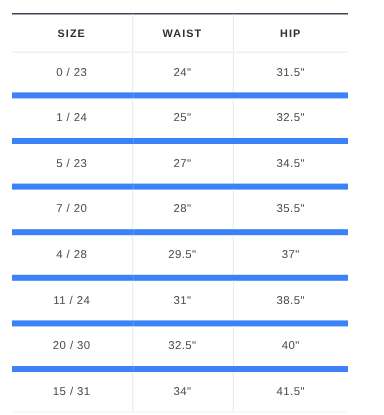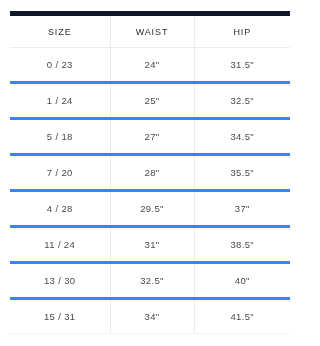--- a/index.html
+++ b/index.html
@@ -33,34 +33,34 @@
     text-align: center;
     vertical-align: middle;
     padding: 0;
     margin: 0;
   }
 
   
   table.size-chart thead th {
     height: 31px;
     font-size: 9px;
-    font-weight: normal;
+    font-weight: bold;
     letter-spacing: 0.9px;
     color: #2f2f2f;
-    border-top: 5px solid #0f172a;
+    border-top: 1px solid #0f172a;
     border-bottom: 1px solid #ececec;
   }
   
   table.size-chart tbody td {
     height: 33px;
     font-size: 9.5px;
     font-weight: normal;
     letter-spacing: 0.35px;
     color: #4a4a4a;
-    border-bottom: 3px solid #3b82f6;
+    border-bottom: 5px solid #3b82f6;
   }
   table.size-chart tbody tr:last-child td {
     border-bottom: 1px solid #f4f4f4;
   }
   
   table.size-chart th.col-waist,
   table.size-chart td.col-waist,
   table.size-chart th.col-hip,
   table.size-chart td.col-hip {
     border-left: 1px solid #ececec;
@@ -89,41 +89,41 @@
           <td class="col-size">0 / 23</td>
           <td class="col-waist">24"</td>
           <td class="col-hip">31.5"</td>
         </tr>
         <tr>
           <td class="col-size">1 / 24</td>
           <td class="col-waist">25"</td>
           <td class="col-hip">32.5"</td>
         </tr>
         <tr>
-          <td class="col-size">5 / 18</td>
+          <td class="col-size">5 / 23</td>
           <td class="col-waist">27"</td>
           <td class="col-hip">34.5"</td>
         </tr>
         <tr>
           <td class="col-size">7 / 20</td>
           <td class="col-waist">28"</td>
           <td class="col-hip">35.5"</td>
         </tr>
         <tr>
           <td class="col-size">4 / 28</td>
           <td class="col-waist">29.5"</td>
           <td class="col-hip">37"</td>
         </tr>
         <tr>
           <td class="col-size">11 / 24</td>
           <td class="col-waist">31"</td>
           <td class="col-hip">38.5"</td>
         </tr>
         <tr>
-          <td class="col-size">13 / 30</td>
+          <td class="col-size">20 / 30</td>
           <td class="col-waist">32.5"</td>
           <td class="col-hip">40"</td>
         </tr>
         <tr>
           <td class="col-size">15 / 31</td>
           <td class="col-waist">34"</td>
           <td class="col-hip">41.5"</td>
         </tr>
       </tbody>
   </table>

